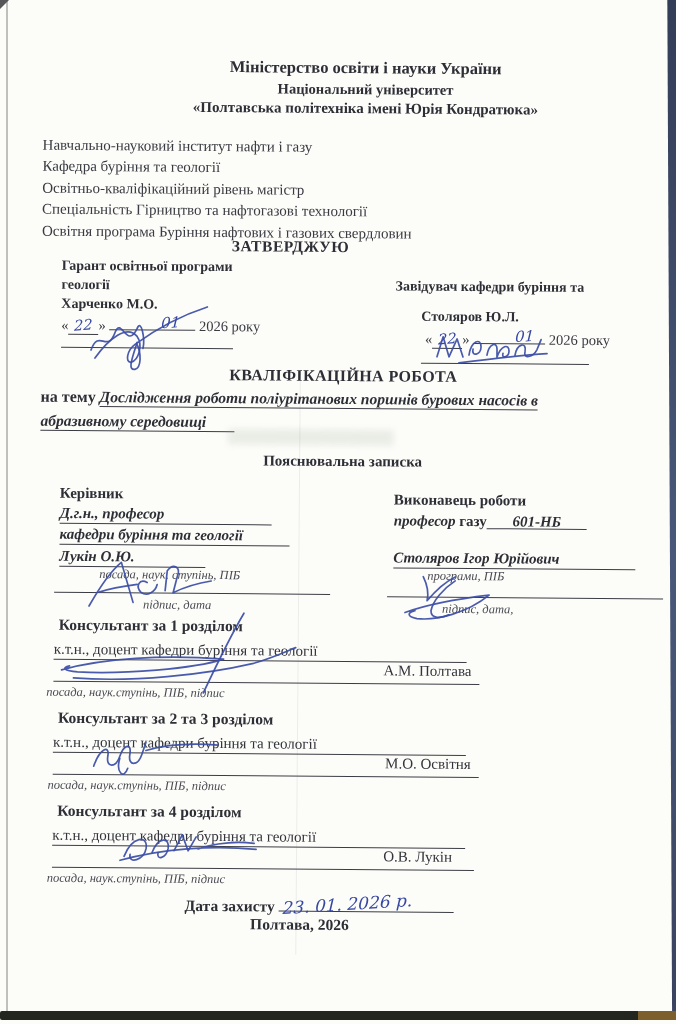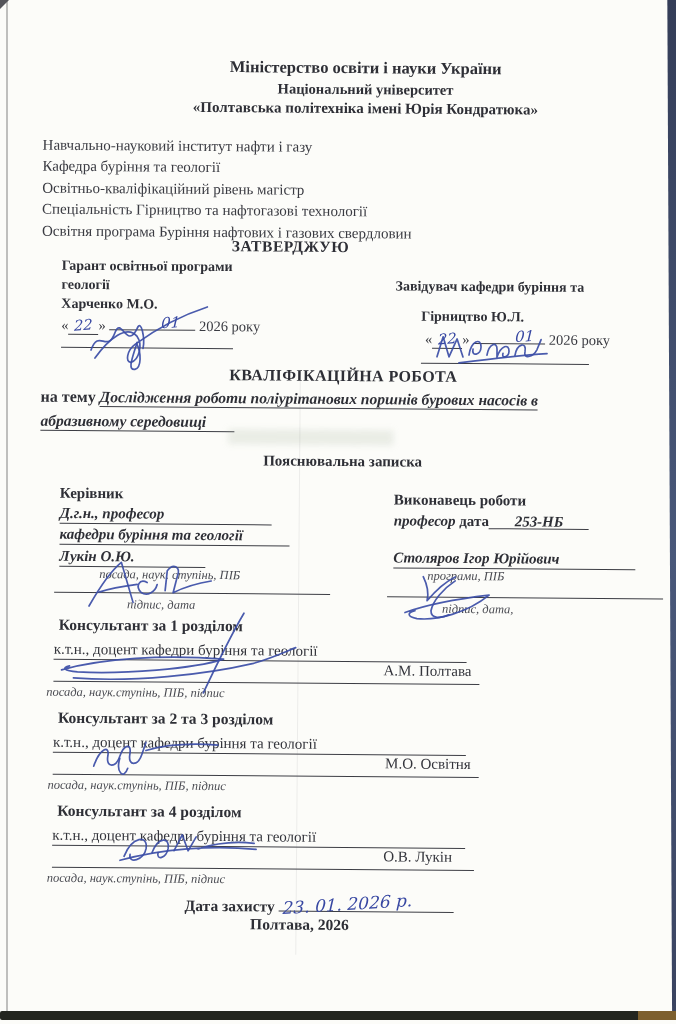--- a/index.html
+++ b/index.html
@@ -66,21 +66,21 @@
     <div class="fill-line" style="top:349px;left:60px;width:172px;"></div>
     <svg class="sig" style="left:80px;top:300px;" width="132" height="76" viewBox="0 0 132 76">
       <path d="M10,52 C18,30 26,56 34,34 C40,18 46,52 56,30 C60,20 64,40 62,50"></path>
       <path d="M14,60 C28,40 46,26 56,38 C62,46 58,62 50,64 C44,64 46,52 54,46 C70,34 96,18 126,8"></path>
       <path d="M56,44 C52,58 46,72 54,71 C61,69 60,54 56,46"></path>
     </svg>
 
     <div class="abs b" style="top:278px;left:394px;font-size:14px;">
       <div>Завідувач кафедри буріння та</div>
     </div>
-    <div class="abs b" style="top:308px;left:420px;font-size:14px;">Гірництво Ю.Л.</div>
+    <div class="abs b" style="top:308px;left:420px;font-size:14px;">Столяров Ю.Л.</div>
     <div class="abs" style="top:327px;left:424px;font-size:14.5px;">
       <span>«</span><span class="day-blank"><span class="hand">22</span></span><span>»</span>
       <span class="blank" style="width:72px;"><span class="hand-abs" style="left:42px;bottom:-2px;font-size:15px;">01</span></span>
       <span>2026 року</span>
     </div>
     <div class="fill-line" style="top:362px;left:420px;width:168px;"></div>
     <svg class="sig" style="left:428px;top:326px;" width="135" height="42" viewBox="0 0 135 42">
       <path d="M8,30 L14,10 L20,30 L28,12 L34,30"></path>
       <path d="M40,28 C42,14 52,10 52,20 C52,28 42,30 44,22"></path>
       <path d="M58,28 C60,16 68,14 68,22 L68,30 C72,18 80,16 80,24 C80,30 72,32 74,26"></path>
@@ -107,32 +107,32 @@
       <span class="bi ub" style="width:212px;font-size:15px;">Д.г.н., професор</span>
     </div>
     <div class="abs" style="top:527px;left:60px;">
       <span class="bi ub" style="width:230px;font-size:15px;">кафедри буріння та геології</span>
     </div>
     <div class="abs" style="top:549px;left:60px;">
       <span class="bi ub" style="width:146px;font-size:15px;">Лукін О.Ю.</span>
     </div>
     <div class="abs cap" style="top:569px;left:100px;">посада, наук. ступінь, ПІБ</div>
     <div class="fill-line" style="top:594px;left:55px;width:276px;"></div>
-    <div class="abs cap" style="top:599px;left:128px;font-style:italic;">підпис, дата</div>
+    <div class="abs cap" style="top:599px;left:144px;font-style:italic;">підпис, дата</div>
     <svg class="sig" style="left:82px;top:556px;" width="135" height="58" viewBox="0 0 135 58">
       <path d="M8,52 C18,34 28,18 40,8 L52,48"></path>
       <path d="M18,38 C30,34 42,32 56,30"></path>
       <path d="M66,28 C58,24 54,32 60,38 C66,42 74,38 76,30"></path>
       <path d="M84,36 L86,16 C92,8 100,12 96,22 L92,38 C104,32 118,28 130,26"></path>
     </svg>
 
     <div class="abs b" style="top:491px;left:394px;font-size:15px;">Виконавець роботи</div>
     <div class="abs" style="top:512px;left:394px;font-size:15px;">
       <span class="bi">професор</span>
-      <span class="b">дата</span><span class="blank" style="width:100px;text-align:center;"><span class="bi" style="font-size:15px;">253-НБ</span></span>
+      <span class="b">газу</span><span class="blank" style="width:100px;text-align:center;"><span class="bi" style="font-size:15px;">601-НБ</span></span>
     </div>
     <div class="abs" style="top:548px;left:394px;">
       <span class="bi ub" style="width:242px;font-size:15px;">Столяров Ігор Юрійович</span>
     </div>
     <div class="abs cap" style="top:568px;left:428px;">програми, ПІБ</div>
     <div class="fill-line" style="top:596px;left:388px;width:276px;"></div>
     <div class="abs cap" style="top:601px;left:443px;">підпис, дата,</div>
     <svg class="sig" style="left:398px;top:568px;" width="100" height="56" viewBox="0 0 100 56">
       <path d="M26,8 C30,16 32,24 30,32 C40,20 50,12 58,8"></path>
       <path d="M58,12 C46,20 36,32 34,42 C34,50 44,50 52,46"></path>

